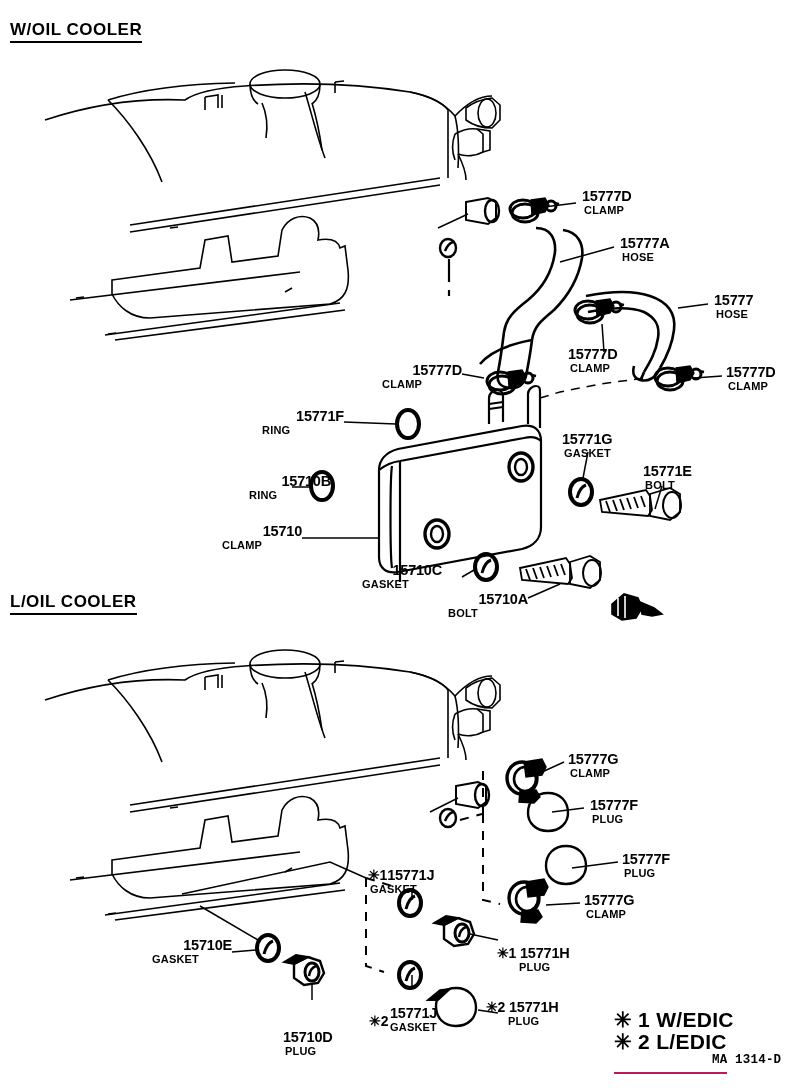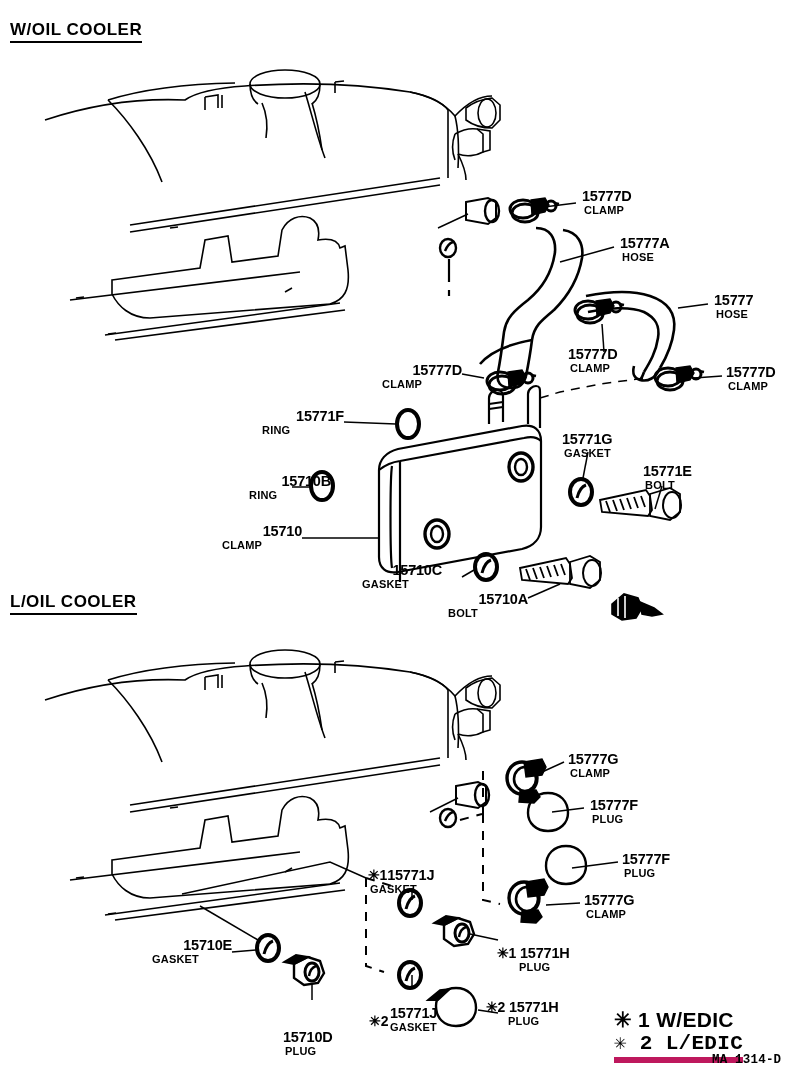--- a/index.html
+++ b/index.html
@@ -47,21 +47,21 @@
   .lbl.ralign .nm{text-align:left;padding-left:4px;}
   .lbl.lalign{text-align:left;}
   .lbl.lalign .nm{text-align:left;padding-left:2px;}
   .note{
     position:absolute;
     font-size:21px;
     font-weight:bold;
     white-space:nowrap;
     letter-spacing:0.3px;
   }
-  .note.uline{border-bottom:6px solid #be185d;padding-bottom:2px;font-family:Liberation Mono, monospace;}
+  .note.uline{border-bottom:2px solid #be185d;padding-bottom:18px;}
   .footer{
     position:absolute;
     font-size:12.5px;
     font-weight:bold;
     letter-spacing:0.2px;
     white-space:nowrap;
   }
   .star{font-size:14px;font-weight:bold;}
 </style>
 </head>

